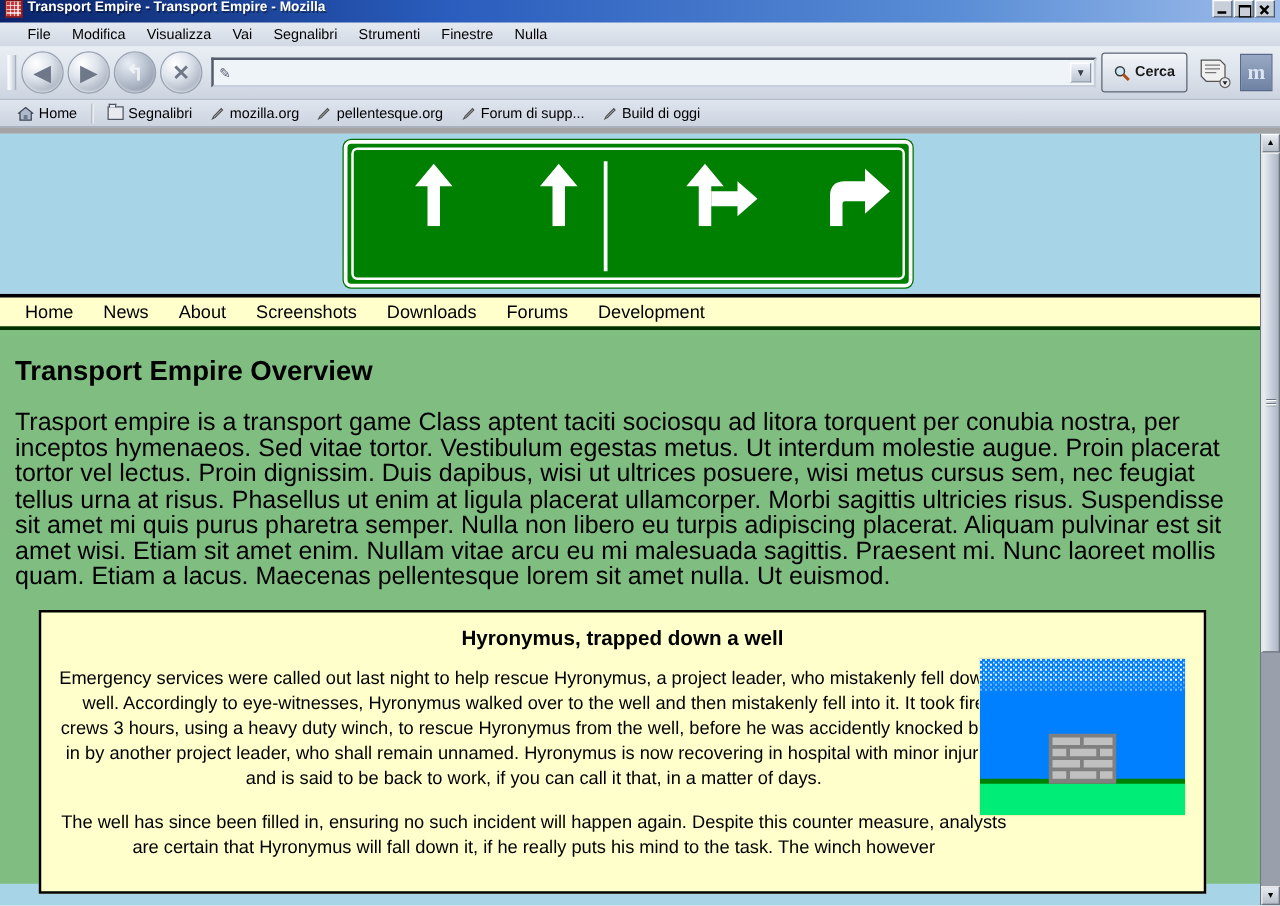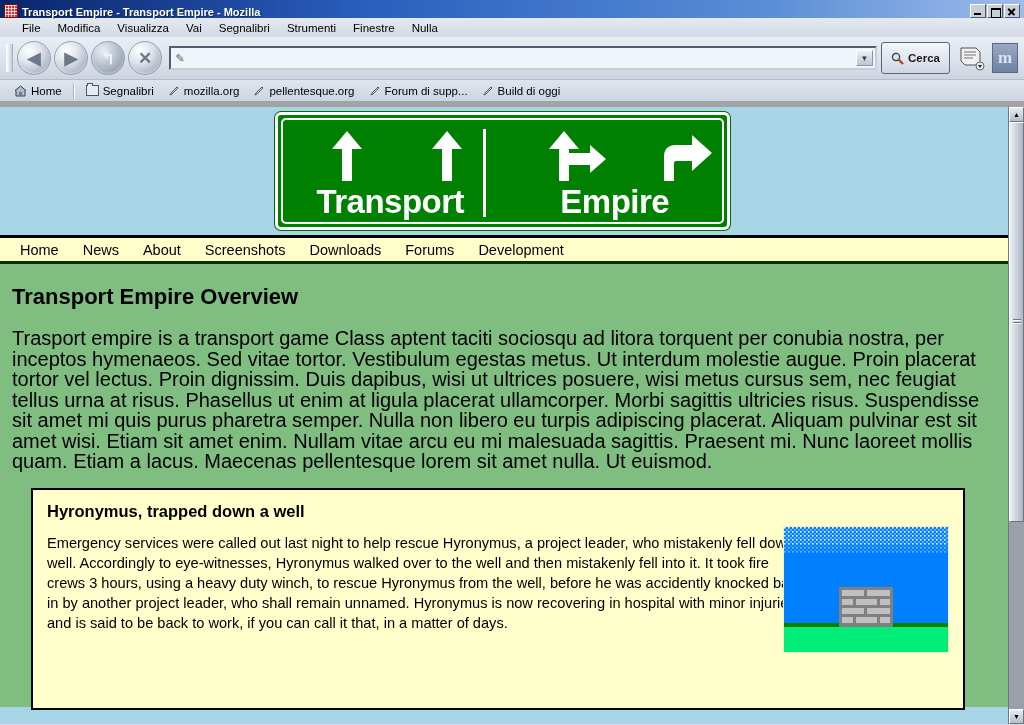--- a/index.html
+++ b/index.html
@@ -8,21 +8,21 @@
     font-family:"Liberation Sans",sans-serif;
     background:#d4d0c8;
     -webkit-font-smoothing:none;
   }
   
   #window{width:1024px;height:725px;position:relative;background:#d6dce6;}
 
   .titlebar{
     height:18px;
     background:linear-gradient(to right,#0a246a 0%,#2a5dbd 35%,#5a8ed6 75%,#9dbcea 100%);
-    display:flex;align-items:flex-end;padding:0 2px;
+    display:flex;align-items:flex-start;padding:0 2px;
     position:relative;
   }
   .title-icon{
     width:14px;height:14px;margin:0 4px 0 2px;
     background:#c83737;
     border:1px solid #7a1010;
     position:relative;box-sizing:border-box;
     background-image:
       repeating-linear-gradient(to right,rgba(255,255,255,.7) 0 1px,transparent 1px 3px),
       repeating-linear-gradient(to bottom,rgba(255,255,255,.7) 0 1px,transparent 1px 3px);
@@ -141,21 +141,21 @@
   }
   .navlink{font-size:14.5px;color:#000;padding:0 12px;white-space:nowrap;}
 
   .content{background:#80bd80;padding:14px 12px 0 12px;height:443px;box-sizing:border-box;}
   h1.ovr{font-size:22px;margin:6px 0 18px 0;font-weight:bold;color:#000;}
   p.body{font-size:20px;line-height:20.5px;margin:0 0 16px 0;color:#000;}
   h2.news{font-size:21px;margin:22px 0 14px 0;font-weight:bold;color:#000;}
 
   .newsbox{
     background:#ffffcc;border:2px solid #000;
-    margin:0 31px 0 19px;padding:8px 14px 10px 14px;position:relative;min-height:200px;
+    margin:0 31px 0 19px;padding:8px 14px 10px 14px;position:relative;min-height:200px;text-align:center;
   }
   .newsbox h3{font-size:16.5px;font-weight:bold;margin:4px 0 12px 0;}
   .newsbox p{font-size:14.6px;line-height:20px;margin:0 0 15px 0;}
   .newstext{width:760px;}
   .wellimg{
     position:absolute;right:14px;top:36px;width:166px;height:127px;
     border:1px solid #f0f0b8;box-sizing:border-box;
   }
 
   
@@ -314,24 +314,20 @@
             <svg class="arrow" style="left:268px" width="70" height="52" viewBox="0 0 70 52">
               <path d="M18 2 L33 20 L23 20 L23 52 L13 52 L13 20 L3 20 Z" fill="#ffffff"></path>
               <path d="M23 24 L44 24 L44 16 L60 30 L44 44 L44 36 L23 36 Z" fill="#ffffff"></path>
             </svg>
 
             <svg class="arrow" style="left:378px" width="62" height="52" viewBox="0 0 62 52">
               <path d="M8 52 L8 28 Q8 16 20 16 L36 16 L36 6 L56 24 L36 42 L36 32 L20 32 Q18 32 18 34 L18 52 Z" fill="#ffffff"></path>
             </svg>
           </div>
           <div class="sign-divider"></div>
-          <div class="sign-words">
-            <div class="sign-word">Transport</div>
-            <div class="sign-word">Empire</div>
-          </div>
         </div>
       </div>
 
       <div class="navstrip">
         <a class="navlink">Home</a>
         <a class="navlink">News</a>
         <a class="navlink">About</a>
         <a class="navlink">Screenshots</a>
         <a class="navlink">Downloads</a>
         <a class="navlink">Forums</a>
@@ -339,20 +335,21 @@
       </div>
 
       <div class="content">
         <h1 class="ovr">Transport Empire Overview</h1>
         <p class="body">Trasport empire is a transport game Class aptent taciti sociosqu ad litora torquent per conubia nostra, per inceptos hymenaeos. Sed vitae tortor. Vestibulum egestas metus. Ut interdum molestie augue. Proin placerat tortor vel lectus. Proin dignissim. Duis dapibus, wisi ut ultrices posuere, wisi metus cursus sem, nec feugiat tellus urna at risus. Phasellus ut enim at ligula placerat ullamcorper. Morbi sagittis ultricies risus. Suspendisse sit amet mi quis purus pharetra semper. Nulla non libero eu turpis adipiscing placerat. Aliquam pulvinar est sit amet wisi. Etiam sit amet enim. Nullam vitae arcu eu mi malesuada sagittis. Praesent mi. Nunc laoreet mollis quam. Etiam a lacus. Maecenas pellentesque lorem sit amet nulla. Ut euismod.</p>
 
         <div class="newsbox">
           <h3>Hyronymus, trapped down a well</h3>
           <div class="newstext">
             <p>Emergency services were called out last night to help rescue Hyronymus, a project leader, who mistakenly fell down a well. Accordingly to eye-witnesses, Hyronymus walked over to the well and then mistakenly fell into it. It took fire crews 3 hours, using a heavy duty winch, to rescue Hyronymus from the well, before he was accidently knocked back in by another project leader, who shall remain unnamed. Hyronymus is now recovering in hospital with minor injuries and is said to be back to work, if you can call it that, in a matter of days.</p>
+            <p>The well has since been filled in, ensuring no such incident will happen again. Despite this counter measure, analysts are certain that Hyronymus will fall down it, if he really puts his mind to the task. The winch however</p>
           </div>
           <div class="wellimg">
             <svg width="164" height="125" viewBox="0 0 164 125" preserveAspectRatio="none">
               <defs>
                 <pattern id="dither" width="4" height="4" patternUnits="userSpaceOnUse">
                   <rect width="4" height="4" fill="#0080ff"></rect>
                   <rect x="0" y="0" width="1.6" height="1.6" fill="#ffffff"></rect>
                   <rect x="2.4" y="2.4" width="1.2" height="1.2" fill="#ffffff"></rect>
                 </pattern>
                 <linearGradient id="cloudfade" x1="0" y1="0" x2="0" y2="1">

